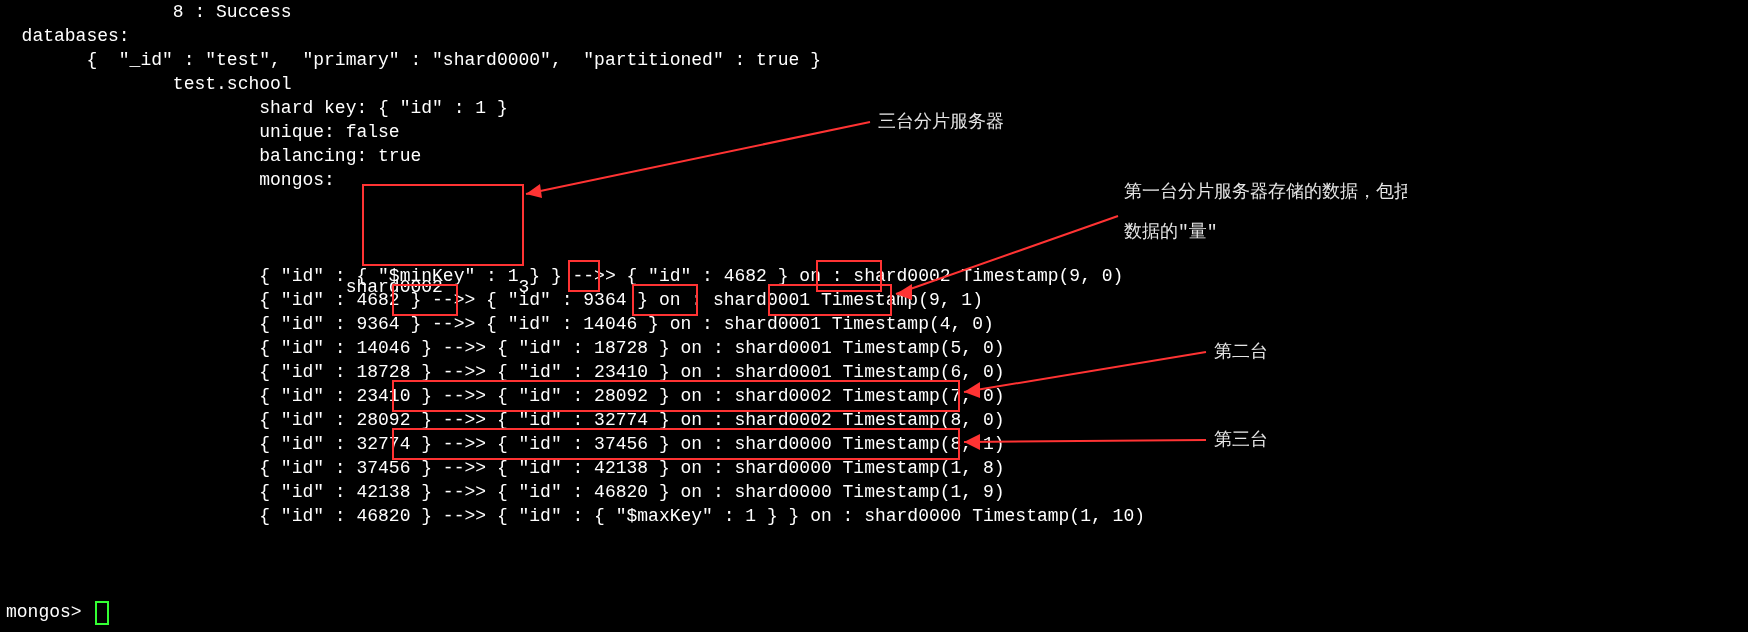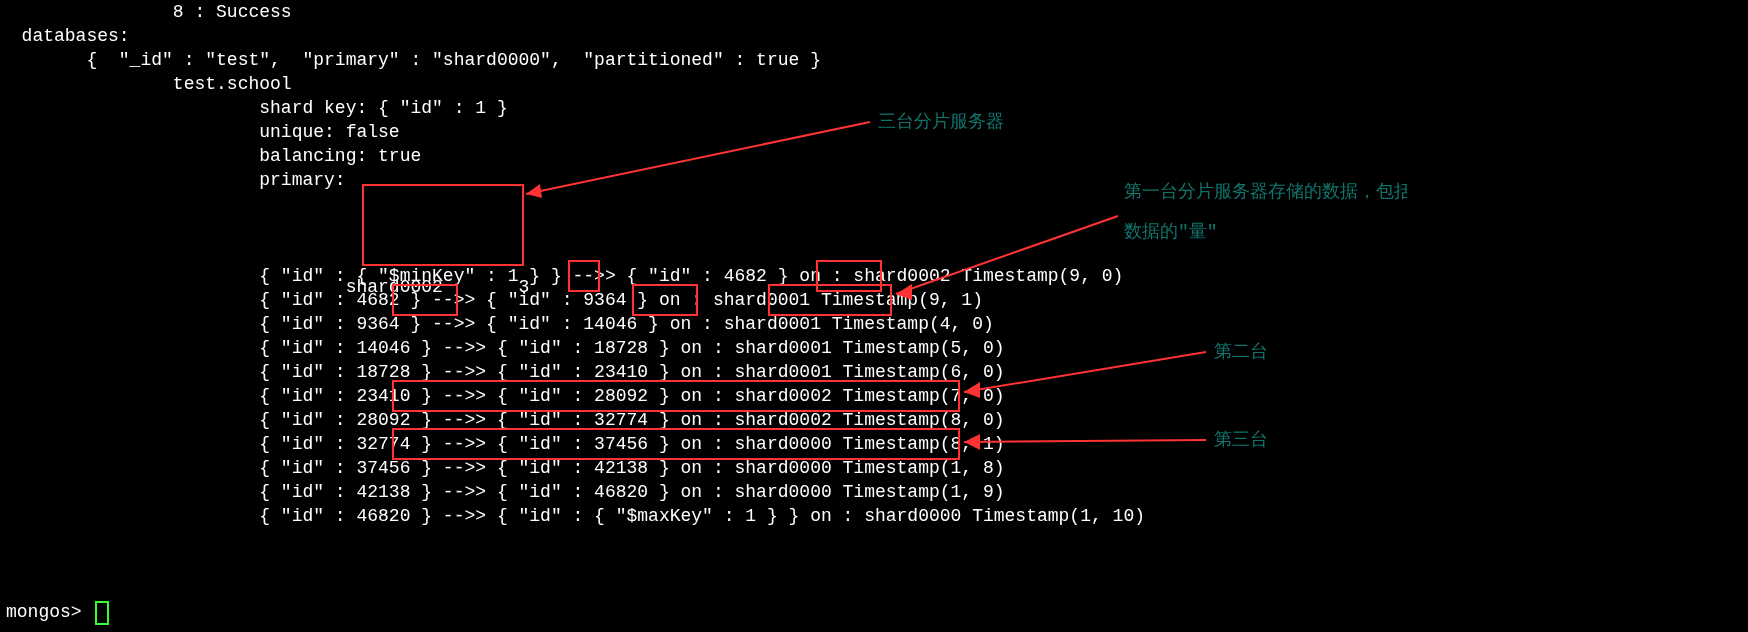--- a/index.html
+++ b/index.html
@@ -1,19 +1,19 @@
 <!DOCTYPE html>
 <html><head>
 <meta charset="utf-8">
 <style>
   html,body{margin:0;padding:0;background:#000;color:#fff;font-family:"Courier New",monospace;font-size:18px;line-height:24px;}
   .screen{position:relative;width:1407px;height:632px;overflow:hidden;}
   .line{position:absolute;white-space:pre;}
   .box{position:absolute;border:2px solid #ff3333;background:transparent;}
-  .annot{position:absolute;color:#0f766e;font-family:inherit;white-space:pre;}
+  .annot{position:absolute;color:#e5e5e5;font-family:inherit;white-space:pre;}
   svg.arrow{position:absolute;overflow:visible;}
   svg.arrow line{stroke:#ff3333;stroke-width:2;}
   svg.arrow polygon{fill:#ff3333;}
   .cursor{
     position:absolute;
     width:10px;height:20px;
     border:2px solid #33ff33;
     background:transparent;
   }
 </style>
@@ -22,21 +22,21 @@
 
 <div class="screen">
 
   <div class="line" style="top:0px;left:0px;">                8 : Success</div>
   <div class="line" style="top:24px;left:0px;">  databases:</div>
   <div class="line" style="top:48px;left:0px;">        {  "_id" : "test",  "primary" : "shard0000",  "partitioned" : true }</div>
   <div class="line" style="top:72px;left:0px;">                test.school</div>
   <div class="line" style="top:96px;left:0px;">                        shard key: { "id" : 1 }</div>
   <div class="line" style="top:120px;left:0px;">                        unique: false</div>
   <div class="line" style="top:144px;left:0px;">                        balancing: true</div>
-  <div class="line" style="top:168px;left:0px;">                        primary:</div>
+  <div class="line" style="top:168px;left:0px;">                        mongos:</div>
   <div class="line" style="top:233px;left:0px;margin-top:42px;">                                shard0002       3</div>
   <div class="line" style="top:264px;left:0px;">                        { "id" : { "$minKey" : 1 } } --&gt;&gt; { "id" : 4682 } on : shard0002 Timestamp(9, 0)</div>
   <div class="line" style="top:288px;left:0px;">                        { "id" : 4682 } --&gt;&gt; { "id" : 9364 } on : shard0001 Timestamp(9, 1)</div>
   <div class="line" style="top:312px;left:0px;">                        { "id" : 9364 } --&gt;&gt; { "id" : 14046 } on : shard0001 Timestamp(4, 0)</div>
   <div class="line" style="top:336px;left:0px;">                        { "id" : 14046 } --&gt;&gt; { "id" : 18728 } on : shard0001 Timestamp(5, 0)</div>
   <div class="line" style="top:360px;left:0px;">                        { "id" : 18728 } --&gt;&gt; { "id" : 23410 } on : shard0001 Timestamp(6, 0)</div>
   <div class="line" style="top:384px;left:0px;">                        { "id" : 23410 } --&gt;&gt; { "id" : 28092 } on : shard0002 Timestamp(7, 0)</div>
   <div class="line" style="top:408px;left:0px;">                        { "id" : 28092 } --&gt;&gt; { "id" : 32774 } on : shard0002 Timestamp(8, 0)</div>
   <div class="line" style="top:432px;left:0px;">                        { "id" : 32774 } --&gt;&gt; { "id" : 37456 } on : shard0000 Timestamp(8, 1)</div>
   <div class="line" style="top:456px;left:0px;">                        { "id" : 37456 } --&gt;&gt; { "id" : 42138 } on : shard0000 Timestamp(1, 8)</div>

